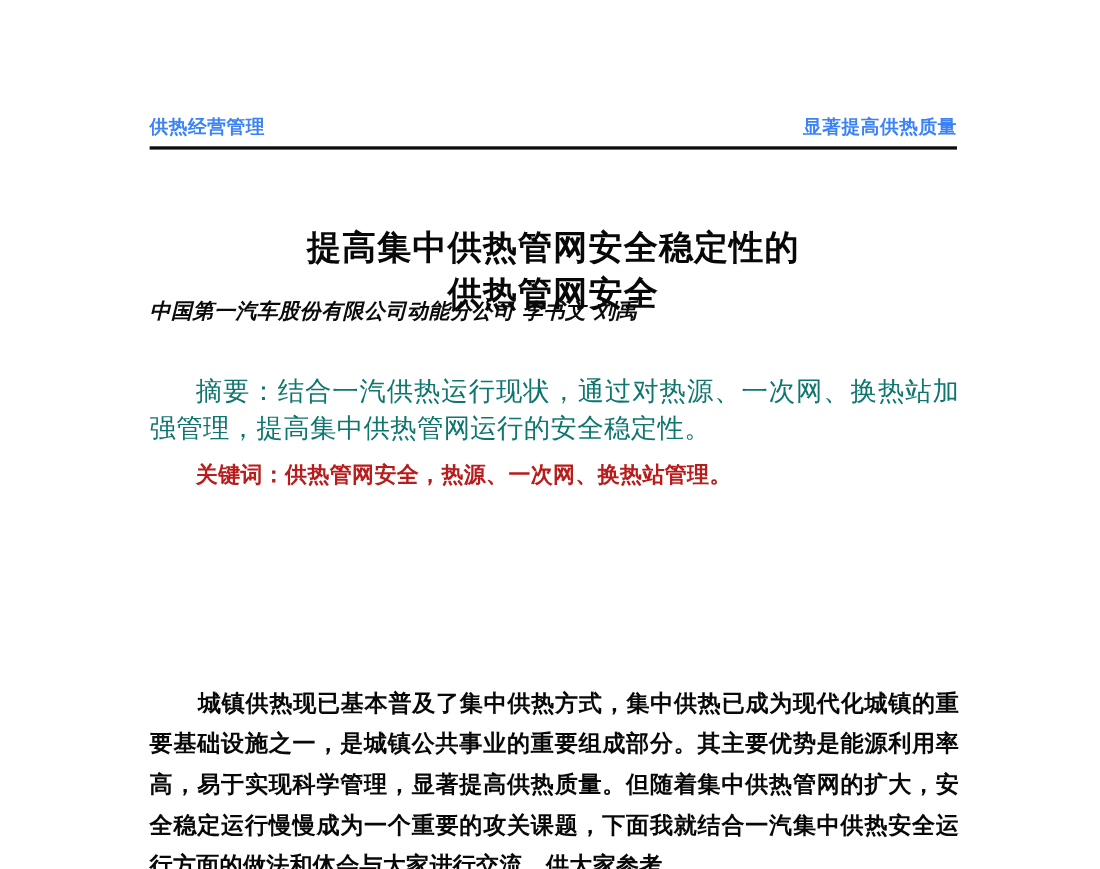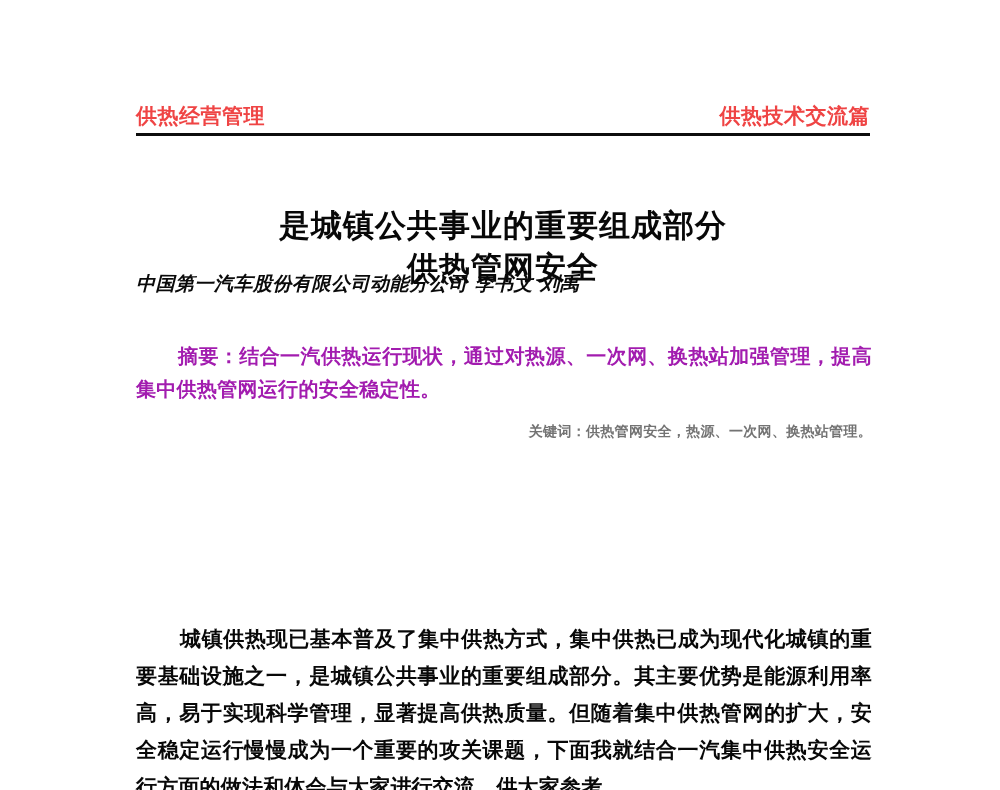--- a/index.html
+++ b/index.html
@@ -28,24 +28,24 @@
     left: 136px;
     top: 106px;
     width: 734px;
     display: flex;
     justify-content: space-between;
     align-items: flex-end;
   }
   .running-header .hdr-text {
     font-family: "DejaVu Sans", "Liberation Sans", sans-serif;
     font-weight: bold;
-    font-size: 21px;
+    font-size: 17px;
     line-height: 20px;
     letter-spacing: 0.5px;
-    color: #ef4444;
+    color: #3b82f6;
     white-space: nowrap;
   }
   .header-rule {
     position: absolute;
     left: 136px;
     top: 133px;
     width: 734px;
     height: 3px;
     background: #0d0d0d;
   }
@@ -85,53 +85,52 @@
   
   .abstract-zone {
     position: absolute;
     left: 136px;
     top: 340px;
     width: 736px;
   }
 
   .cn-abstract {
     font-family: "DejaVu Serif", "Liberation Serif", serif;
-    font-weight: bold;
-    font-size: 20px;
+    font-weight: normal;
+    font-size: 24px;
     line-height: 33px;
     letter-spacing: 0.3px;
     text-align: justify;
     text-align-last: left;
     text-indent: 42px;
-    color: #a21caf;
+    color: #0f766e;
     margin: 0;
   }
 
   .en-abstract {
     font-family: "DejaVu Sans Mono", "Liberation Mono", monospace;
     font-size: 19px;
     line-height: 37px;
     text-align: justify;
     text-align-last: left;
     text-indent: 34px;
     color: #101010;
     margin: 6px 0 0 0;
     word-spacing: 1px;
   }
 
   .keywords {
     font-family: "DejaVu Sans", "Liberation Sans", sans-serif;
     font-weight: bold;
-    font-size: 14px;
+    font-size: 20px;
     line-height: 34px;
     letter-spacing: 0.3px;
     text-indent: 42px;
-    color: #737373;
+    color: #b91c1c;
     margin: 8px 0 0 0;
-    text-align: right;
   }
 
   
   .body-zone {
     position: absolute;
     left: 136px;
     top: 620px;
     width: 736px;
   }
   .body-par {
@@ -147,27 +146,27 @@
     margin: 0;
   }
 </style>
 </head>
 <body>
 
 <div class="page">
 
   <div class="running-header">
     <span class="hdr-text">供热经营管理</span>
-    <span class="hdr-text">供热技术交流篇</span>
+    <span class="hdr-text">显著提高供热质量</span>
   </div>
 
   <div class="header-rule"></div>
 
   <h1 class="doc-title">
-    <span class="tline">是城镇公共事业的重要组成部分</span>
+    <span class="tline">提高集中供热管网安全稳定性的</span>
     <span class="tline">供热管网安全</span>
   </h1>
 
   <div class="byline">中国第一汽车股份有限公司动能分公司 李书文 刘禹</div>
 
   <div class="abstract-zone">
     <p class="cn-abstract">摘要：结合一汽供热运行现状，通过对热源、一次网、换热站加强管理，提高集中供热管网运行的安全稳定性。</p>
     <p class="keywords">关键词：供热管网安全，热源、一次网、换热站管理。</p>
   </div>
 

